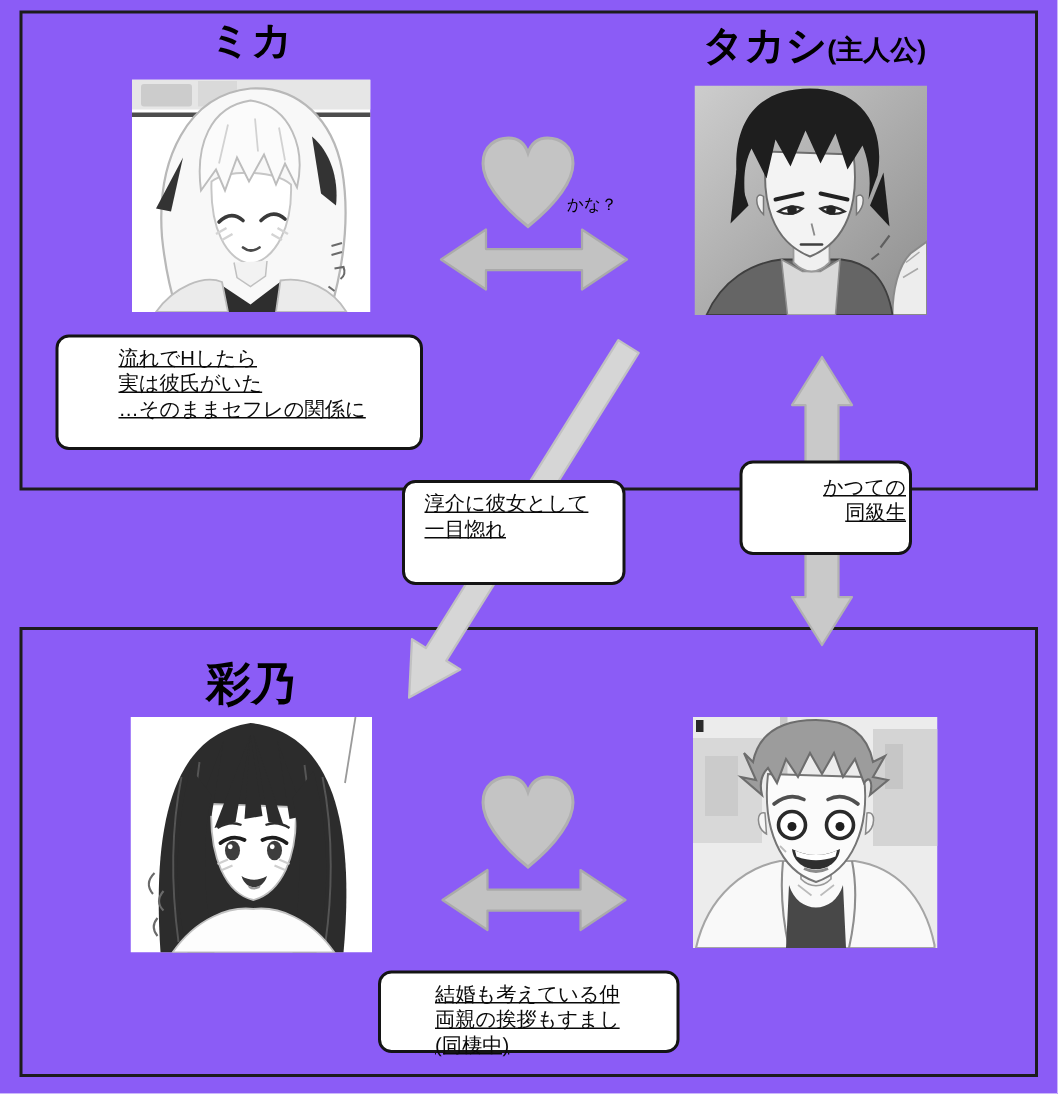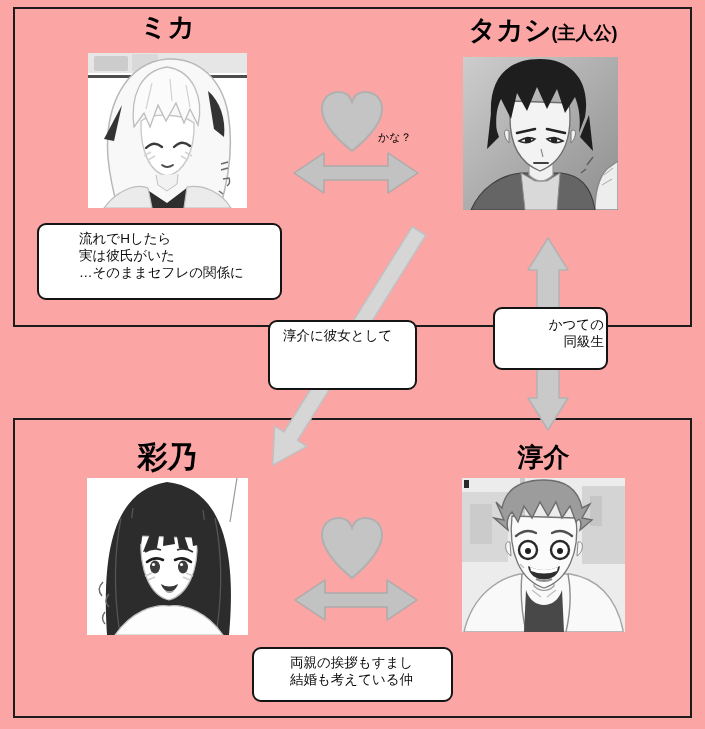--- a/index.html
+++ b/index.html
@@ -1,17 +1,17 @@
 <!DOCTYPE html>
 <html><head>
 <meta charset="utf-8">
 <style>
   html,body{margin:0;padding:0;background:#ffffff;}
   body{font-family:"Liberation Sans","DejaVu Sans",sans-serif;color:#000;}
-  .canvas{position:relative;width:705px;height:729px;background:#fca5a5;overflow:hidden;}
+  .canvas{position:relative;width:705px;height:729px;background:#8b5cf6;overflow:hidden;}
 
   .group-box{position:absolute;background:transparent;border:2px solid #1c1c1c;z-index:1;}
   .group-box.top{left:13px;top:7px;width:675px;height:316px;}
   .group-box.bottom{left:13px;top:418px;width:675px;height:296px;}
 
   .shapes{position:absolute;left:0;top:0;z-index:2;pointer-events:none;}
 
   .portrait{position:absolute;z-index:3;}
   .portrait.mika{left:88px;top:53px;}
   .portrait.takashi{left:463px;top:57px;}
@@ -21,21 +21,21 @@
   .char-title{position:absolute;z-index:3;font-weight:bold;font-size:27px;line-height:32px;text-align:center;white-space:nowrap;}
   .char-title.mika{left:88px;top:11px;width:159px;}
   .char-title.takashi{left:448px;top:14px;width:190px;}
   .char-title.ayano{left:87px;top:441px;width:161px;font-size:30px;}
   .char-title.junsuke{left:462px;top:441px;width:163px;font-size:26px;}
   .char-title .role{font-size:18px;font-weight:bold;text-align:center;}
 
   .kana-label{position:absolute;left:378px;top:127px;z-index:3;font-size:11px;line-height:20px;}
 
   .note{position:absolute;z-index:6;box-sizing:border-box;background:#ffffff;border:2px solid #141414;border-radius:9px;font-size:13.5px;line-height:17px;color:#0a0a0a;}
-  .note .line{white-space:nowrap;}
+  .note .line{white-space:nowrap;text-decoration:underline;}
   .note.mika-note{left:37px;top:223px;width:245px;height:77px;padding:5px 6px 4px 40px;}
   .note.takashi-ayano{left:268px;top:320px;width:149px;height:70px;padding:5px 4px 4px 13px;}
   .note.takashi-junsuke{left:493px;top:307px;width:115px;height:63px;padding:7px 2px 4px 2px;text-align:right;}
   .note.ayano-junsuke{left:252px;top:647px;width:201px;height:55px;padding:5px 4px 4px 36px;}
 </style>
 </head>
 <body>
 
 <div class="canvas">
 
@@ -55,21 +55,20 @@
     <polygon points="294,173 324,153 324,166 388,166 388,153 418,173 388,193 388,180 324,180 324,193" fill="#c2c2c2" stroke="#aaaaaa" stroke-width="1.5" stroke-linejoin="round"></polygon>
 
     <path d="M352,578 C332,562 322,546 322,535 C322,523 331,518 339,518 C346,518 350,522 352,528 C354,522 358,518 365,518 C373,518 382,523 382,535 C382,546 372,562 352,578 Z" fill="#c4c4c4" stroke="#b0b0b0" stroke-width="2"></path>
 
     <polygon points="295,600 325,580 325,593 387,593 387,580 417,600 387,620 387,607 325,607 325,620" fill="#c2c2c2" stroke="#aaaaaa" stroke-width="1.5" stroke-linejoin="round"></polygon>
   </svg>
 
   <div class="char-title mika">ミカ</div>
   <div class="char-title takashi"><span>タカシ</span><span class="role">(主人公)</span></div>
   <div class="char-title ayano">彩乃</div>
-  <div class="char-title junsuke">淳介</div>
 
   <div class="kana-label">かな？</div>
 
   <svg class="portrait mika" width="159" height="155" viewBox="0 0 159 155">
     <rect width="159" height="155" fill="#ffffff"></rect>
     <rect width="159" height="20" fill="#e6e6e6"></rect>
     <rect x="6" y="3" width="34" height="15" rx="2" fill="#cccccc"></rect>
     <rect x="44" y="1" width="26" height="17" fill="#d9d9d9"></rect>
     <rect x="0" y="22" width="159" height="3" fill="#4d4d4d"></rect>
     <path d="M79,6 C38,10 16,52 20,105 C22,125 26,142 30,155 L132,155 C140,128 146,95 140,60 C134,28 112,4 79,6 Z" fill="#f8f8f8" stroke="#b8b8b8" stroke-width="1.5"></path>
@@ -203,25 +202,27 @@
   </svg>
 
   <div class="note mika-note">
     <div class="line">流れでHしたら</div>
     <div class="line">実は彼氏がいた</div>
     <div class="line">…そのままセフレの関係に</div>
   </div>
 
   <div class="note takashi-ayano">
     <div class="line">淳介に彼女として</div>
+    <div class="line">一目惚れ</div>
   </div>
 
   <div class="note takashi-junsuke">
     <div class="line">かつての</div>
     <div class="line">同級生</div>
   </div>
 
   <div class="note ayano-junsuke">
+    <div class="line">結婚も考えている仲</div>
     <div class="line">両親の挨拶もすまし</div>
-    <div class="line">結婚も考えている仲</div>
+    <div class="line">(同棲中)</div>
   </div>
 
 </div>
 
 </body></html>

